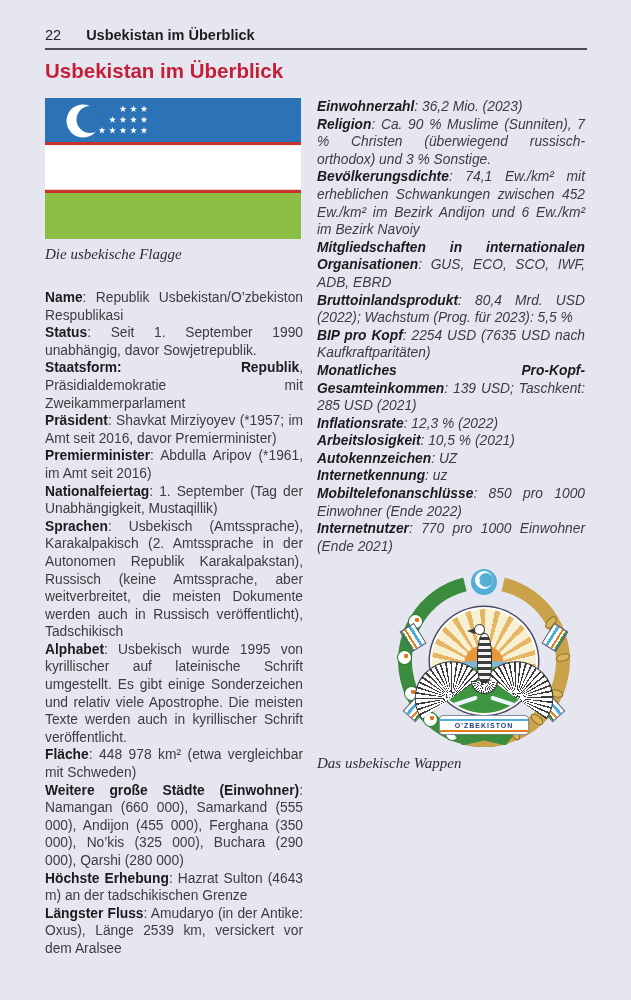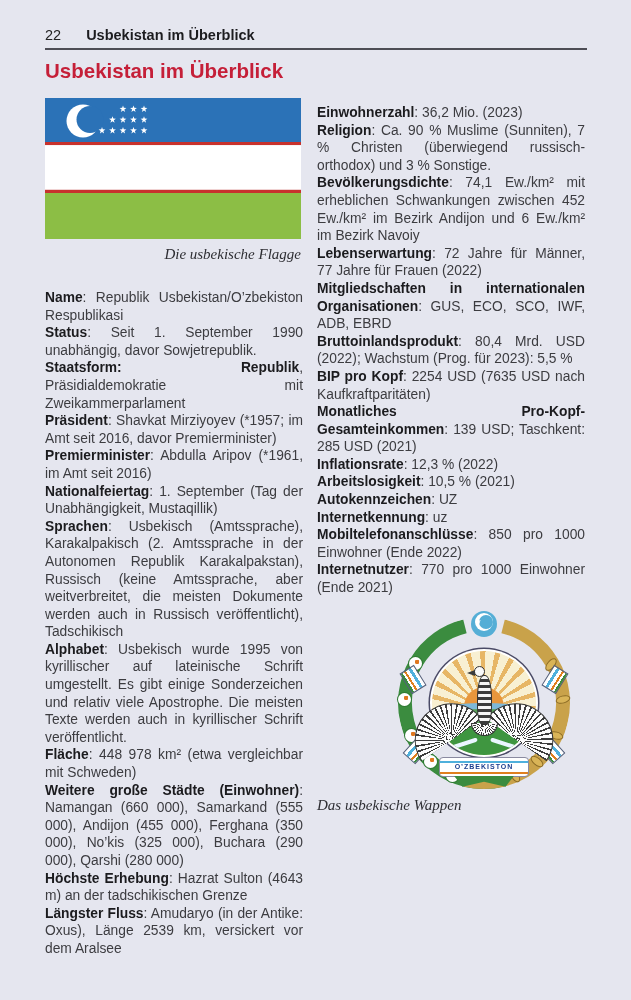--- a/index.html
+++ b/index.html
@@ -16,30 +16,30 @@
   .pagetitle { margin-top:9px; font-size:20.5px; font-weight:bold; color:#c51f38; }
 
   
   .columns { display:flex; gap:14px; margin-top:15px; }
   .col-left { width:258px; }
   .col-right { width:268px; }
 
   
   .entries { margin-top:26px; font-size:13.8px; line-height:17.6px;
              color:#3c3c40; text-align:justify; }
-  .col-right .entries { margin-top:6px; }
+  .col-right .entries { margin-top:0;font-style:italic; }
   .entry { margin:0; }
   .entry b { color:#1b1b1e; }
 
   
   .figcap { margin-top:7px; font-family:"Liberation Serif", serif; font-style:italic;
             font-size:15px; color:#2e2e33; }
 
   
-  .flagbox { width:256px;text-align:right; }
+  .flagbox { width:256px; }
   .flagbox svg { display:block; }
 
   
   .crest { position:relative; width:218px; height:178px; margin:14px 0 0 58px; }
   .ring { position:absolute; left:23px; top:6px; width:172px; height:172px;
           border-radius:50%; }
   .ring-green { border:14px solid #3b8c3f; clip-path:inset(0 50% 0 0); transform:rotate(-14deg); }
   .ring-gold  { border:14px solid #c9a24a; clip-path:inset(0 0 0 50%); transform:rotate(14deg); }
   .cotton { position:absolute; width:13px; height:13px; border-radius:50%;
             background:radial-gradient(circle at 62% 38%, #e07820 0 2px, #fff 2.5px);
@@ -176,21 +176,20 @@
 
     <div class="col-right">
       <div class="entries">
   <p class="entry"><b>Einwohnerzahl</b><span>: 36,2 Mio. (2023)</span></p>
 
 
   <p class="entry"><b>Religion</b><span>: Ca. 90 % Muslime (Sunniten), 7 % Christen (überwiegend russisch-orthodox) und 3 % Sonstige.</span></p>
 
   <p class="entry"><b>Bevölkerungsdichte</b><span>: 74,1 Ew./km² mit erheblichen Schwankungen zwischen 452 Ew./km² im Bezirk Andijon und 6 Ew./km² im Bezirk Navoiy</span></p>
 
-  <p class="entry"><b>Lebenserwartung</b><span>: 72 Jahre für Männer, 77 Jahre für Frauen (2022)</span></p>
 
 
   <p class="entry"><b>Mitgliedschaften in internationalen Organisationen</b><span>: GUS, ECO, SCO, IWF, ADB, EBRD</span></p>
 
   <p class="entry"><b>Bruttoinlandsprodukt</b><span>: 80,4 Mrd. USD (2022); Wachstum (Prog. für 2023): 5,5 %</span></p>
 
   <p class="entry"><b>BIP pro Kopf</b><span>: 2254 USD (7635 USD nach Kaufkraftparitäten)</span></p>
 
   <p class="entry"><b>Monatliches Pro-Kopf-Gesamteinkommen</b><span>: 139 USD; Taschkent: 285 USD (2021)</span></p>
 

